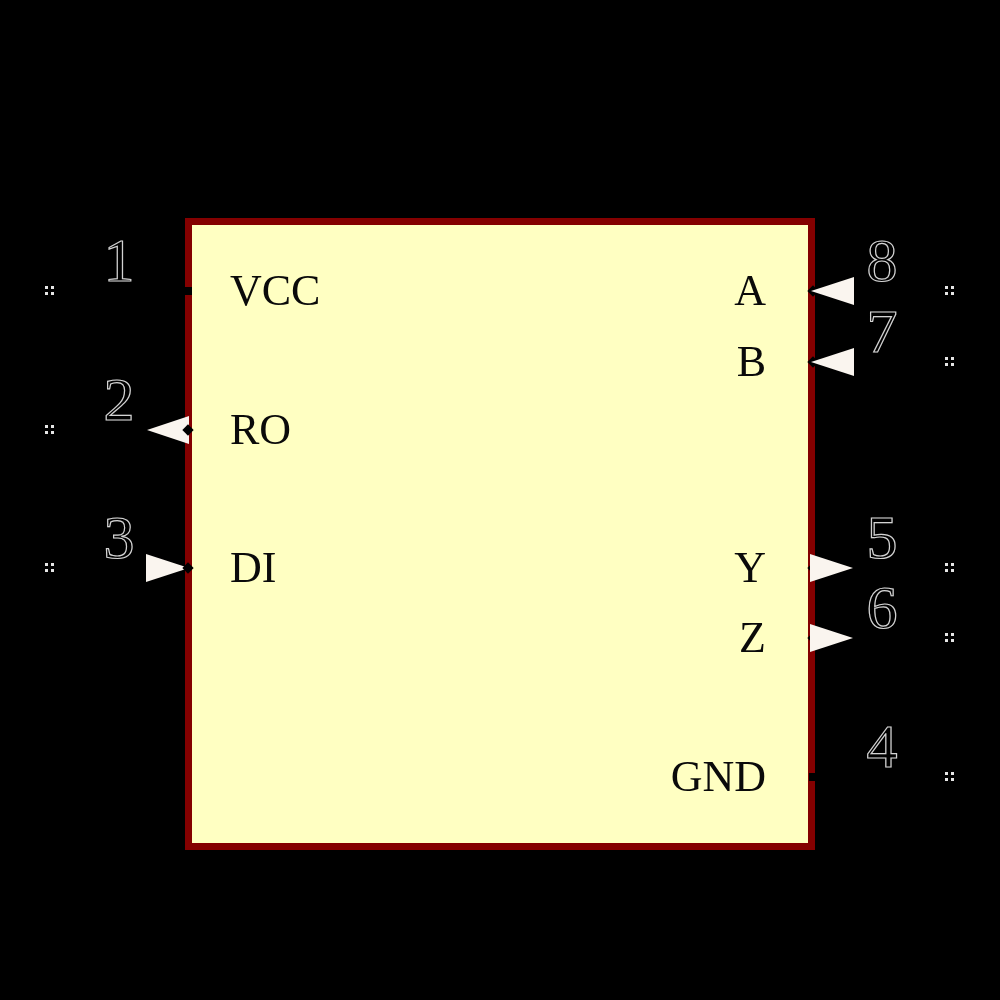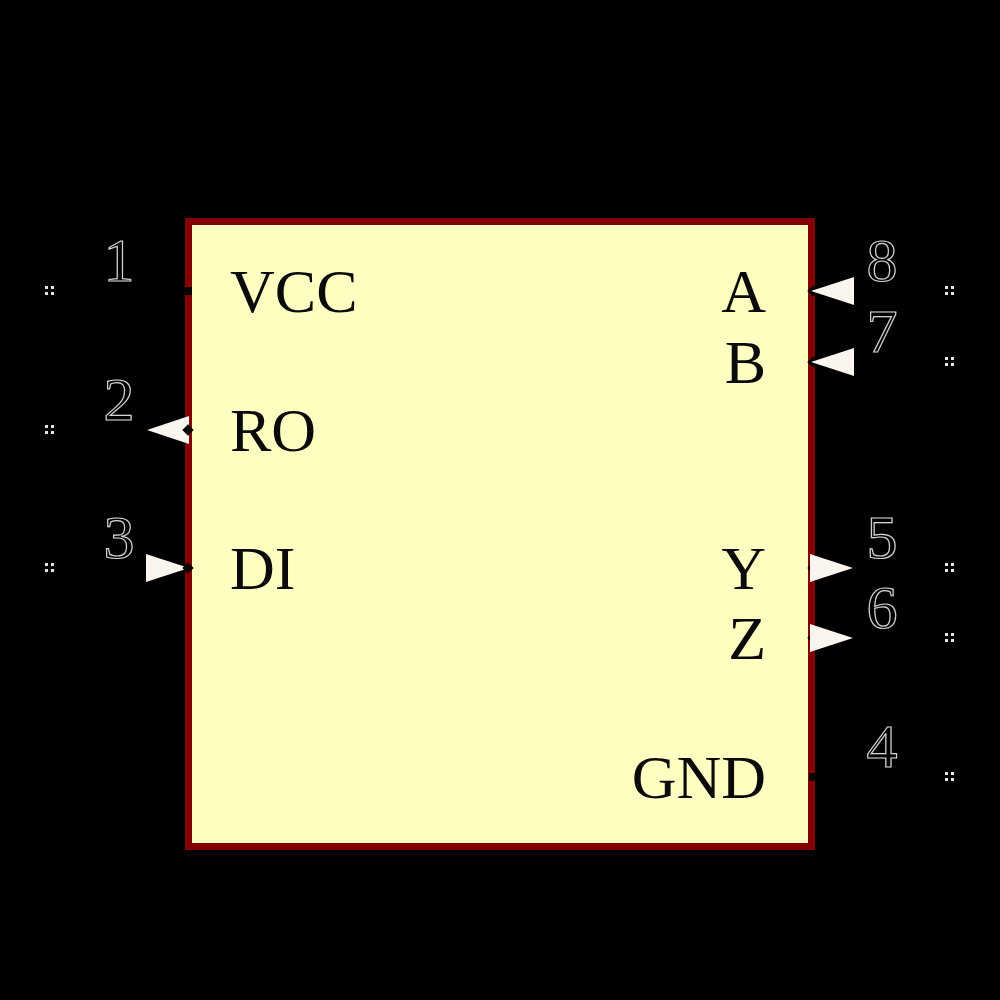--- a/index.html
+++ b/index.html
@@ -18,21 +18,21 @@
   }
   .symbol-body{
     position:absolute;left:185px;top:218px;width:630px;height:632px;
     box-sizing:border-box;background:var(--body-fill);
     border:7px solid var(--body-border);
   }
   .pin-row{position:absolute;left:0;width:1000px;height:0;}
   
   .pin-label{
     position:absolute;top:-34px;height:68px;line-height:68px;
-    font-size:62px;color:var(--label-color);white-space:nowrap;
+    font-size:44px;color:var(--label-color);white-space:nowrap;
   }
   .pin-label.lft{left:230px;}
   .pin-label.rgt{right:234px;text-align:right;}
   
   .pin-num{
     position:absolute;bottom:0;width:60px;line-height:1;
     font-size:62px;text-align:center;color:#000;
     -webkit-text-stroke:1.2px var(--num-stroke);
     text-shadow:0 0 1px rgba(255,255,255,0.25);
   }

